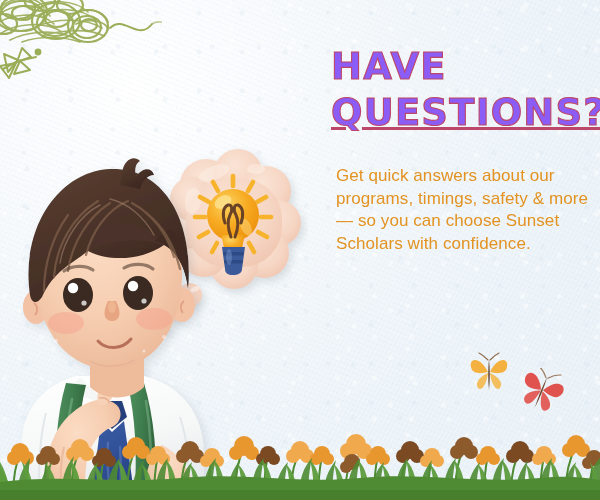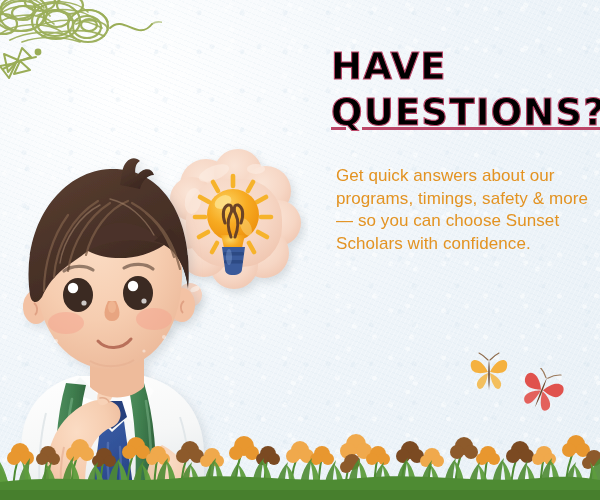--- a/index.html
+++ b/index.html
@@ -35,21 +35,21 @@
     background-image:repeating-linear-gradient(118deg, rgba(255,255,255,.7) 0 1px, transparent 1px 4px),
                      repeating-linear-gradient(22deg, rgba(205,222,234,.45) 0 1px, transparent 1px 5px);
   }
 
   
   .doodle{position:absolute;left:-8px;top:-10px;width:170px;height:115px;}
 
   
   .textcol{position:absolute;left:331px;top:44px;width:262px;}
   .headline{
-    color:#000000;
+    color:#8b5cf6;
     font-family:"DejaVu Sans", sans-serif;
     font-weight:700;
     font-size:37px;
     line-height:46px;
     letter-spacing:1.2px;
     margin:0;
     text-transform:uppercase;
     -webkit-text-stroke:1.1px #bc4769;
   }
   .headline .l2{display:block;text-decoration:underline;}

